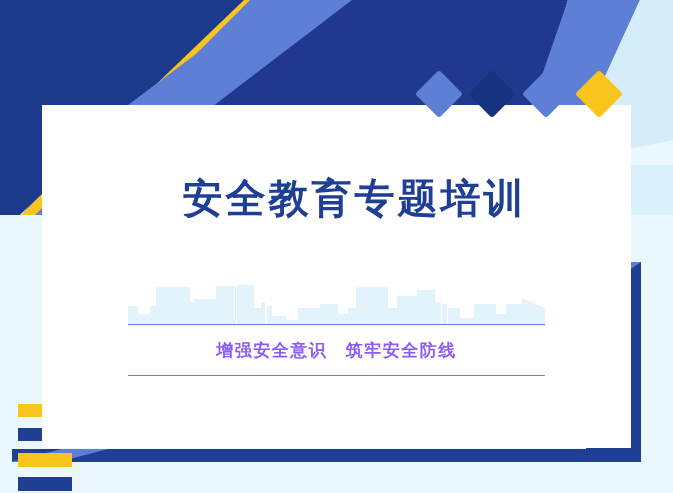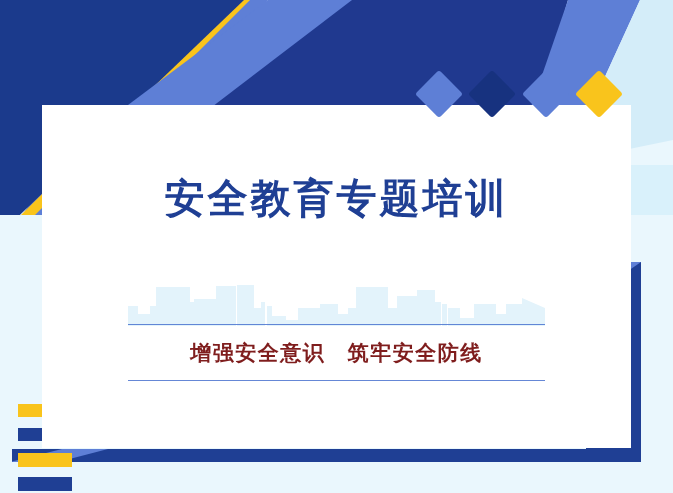--- a/index.html
+++ b/index.html
@@ -64,21 +64,21 @@
     border-radius: 3px;
   }
   .diamond.d0 { left: 4px; }
   .diamond.d1 { left: 57px; }
   .diamond.d2 { left: 111px; }
   .diamond.d3 { left: 164px; }
 
   
   .title-wrap {
     position: absolute;
-    left: 42px;
+    left: 60px;
     top: 175px;
     width: 589px;
     text-align: center;
     z-index: 8;
   }
   .slide-title {
     margin: 0;
     font-size: 40px;
     font-weight: bold;
     letter-spacing: 3px;
@@ -109,24 +109,24 @@
     background: #4a72cf;
     opacity: .85;
   }
   .rule.top { margin-top: -2px; }
   .rule.bottom { margin-top: 0px; }
 
   .subtitle {
     margin: 0;
     padding: 14px 0 13px 0;
     text-align: center;
-    font-size: 21px;
+    font-size: 17px;
     font-weight: bold;
     letter-spacing: 1.5px;
-    color: #7f1d1d;
+    color: #8b5cf6;
     white-space: nowrap;
     font-family: Liberation Serif, serif;
   }
 
   
   .bars {
     position: absolute;
     left: 18px;
     top: 404px;
     width: 70px;

